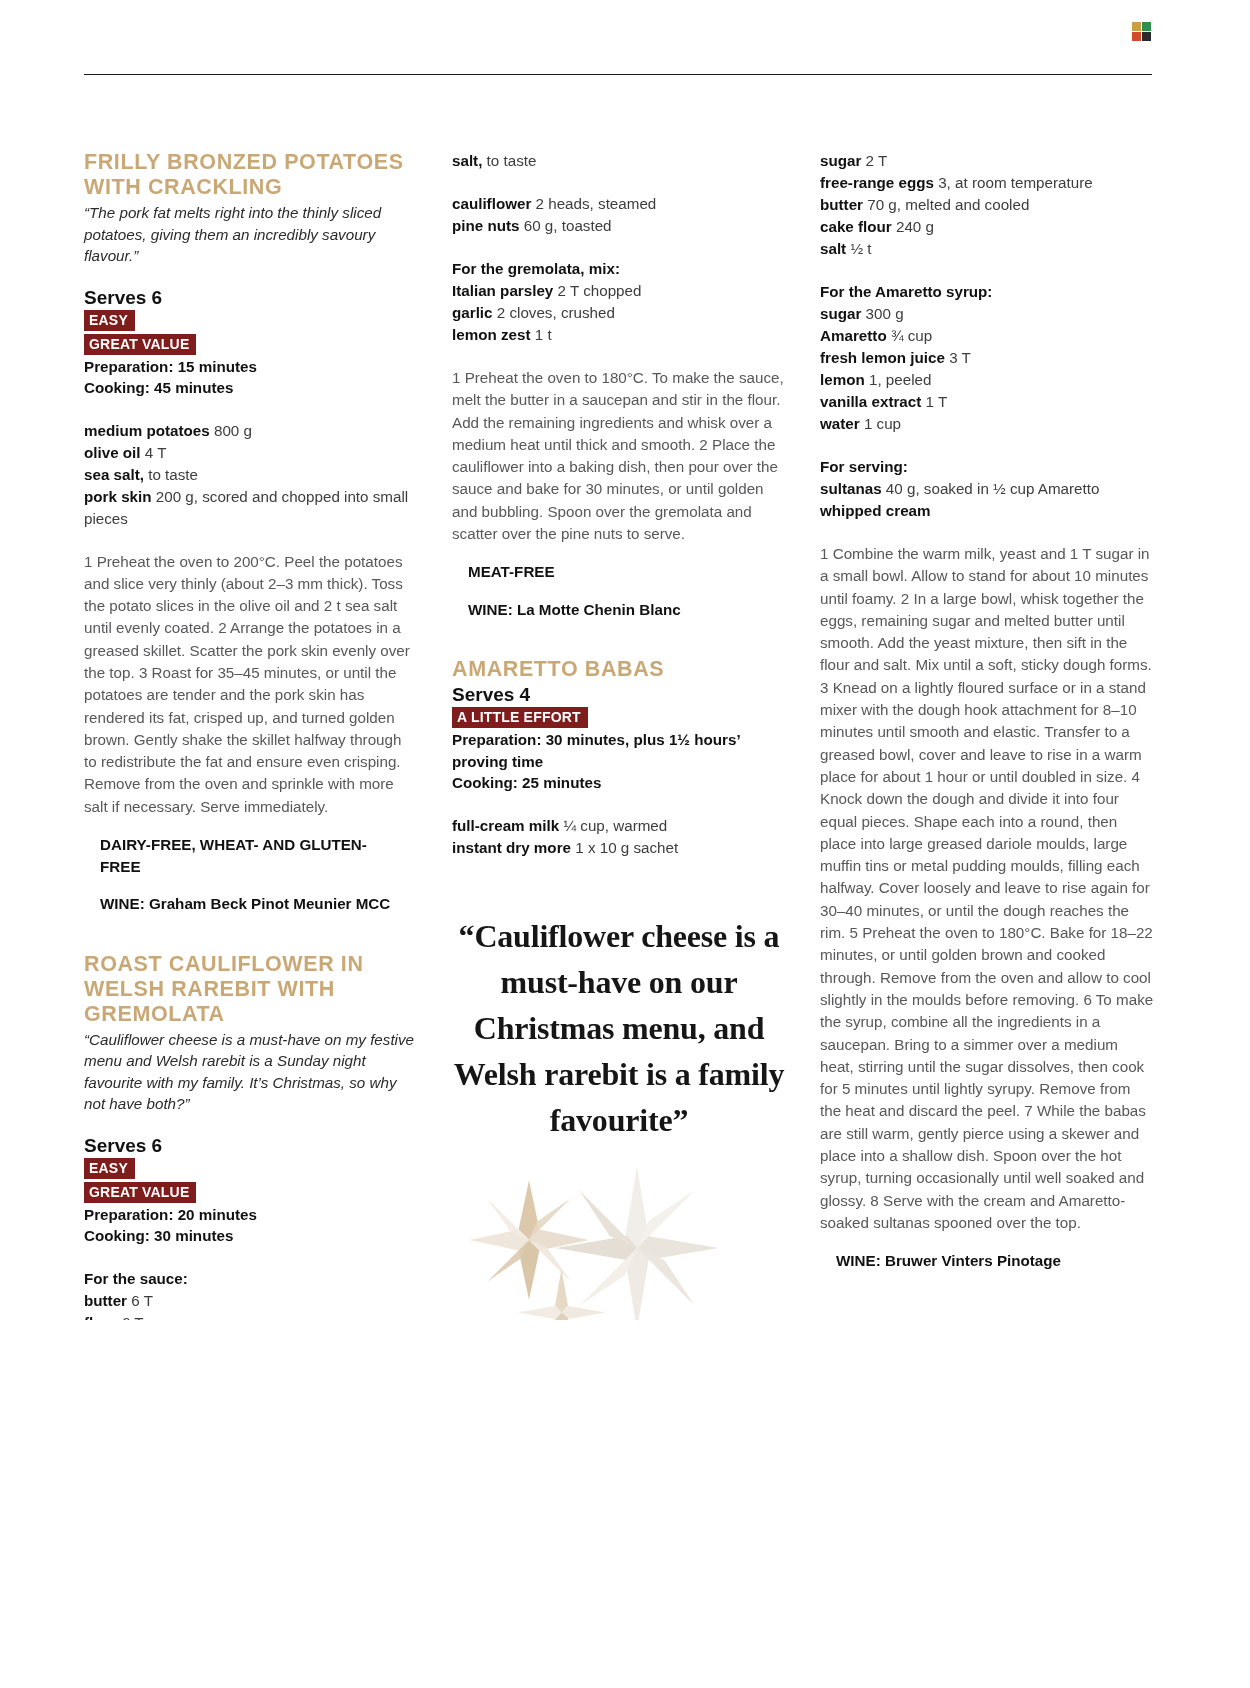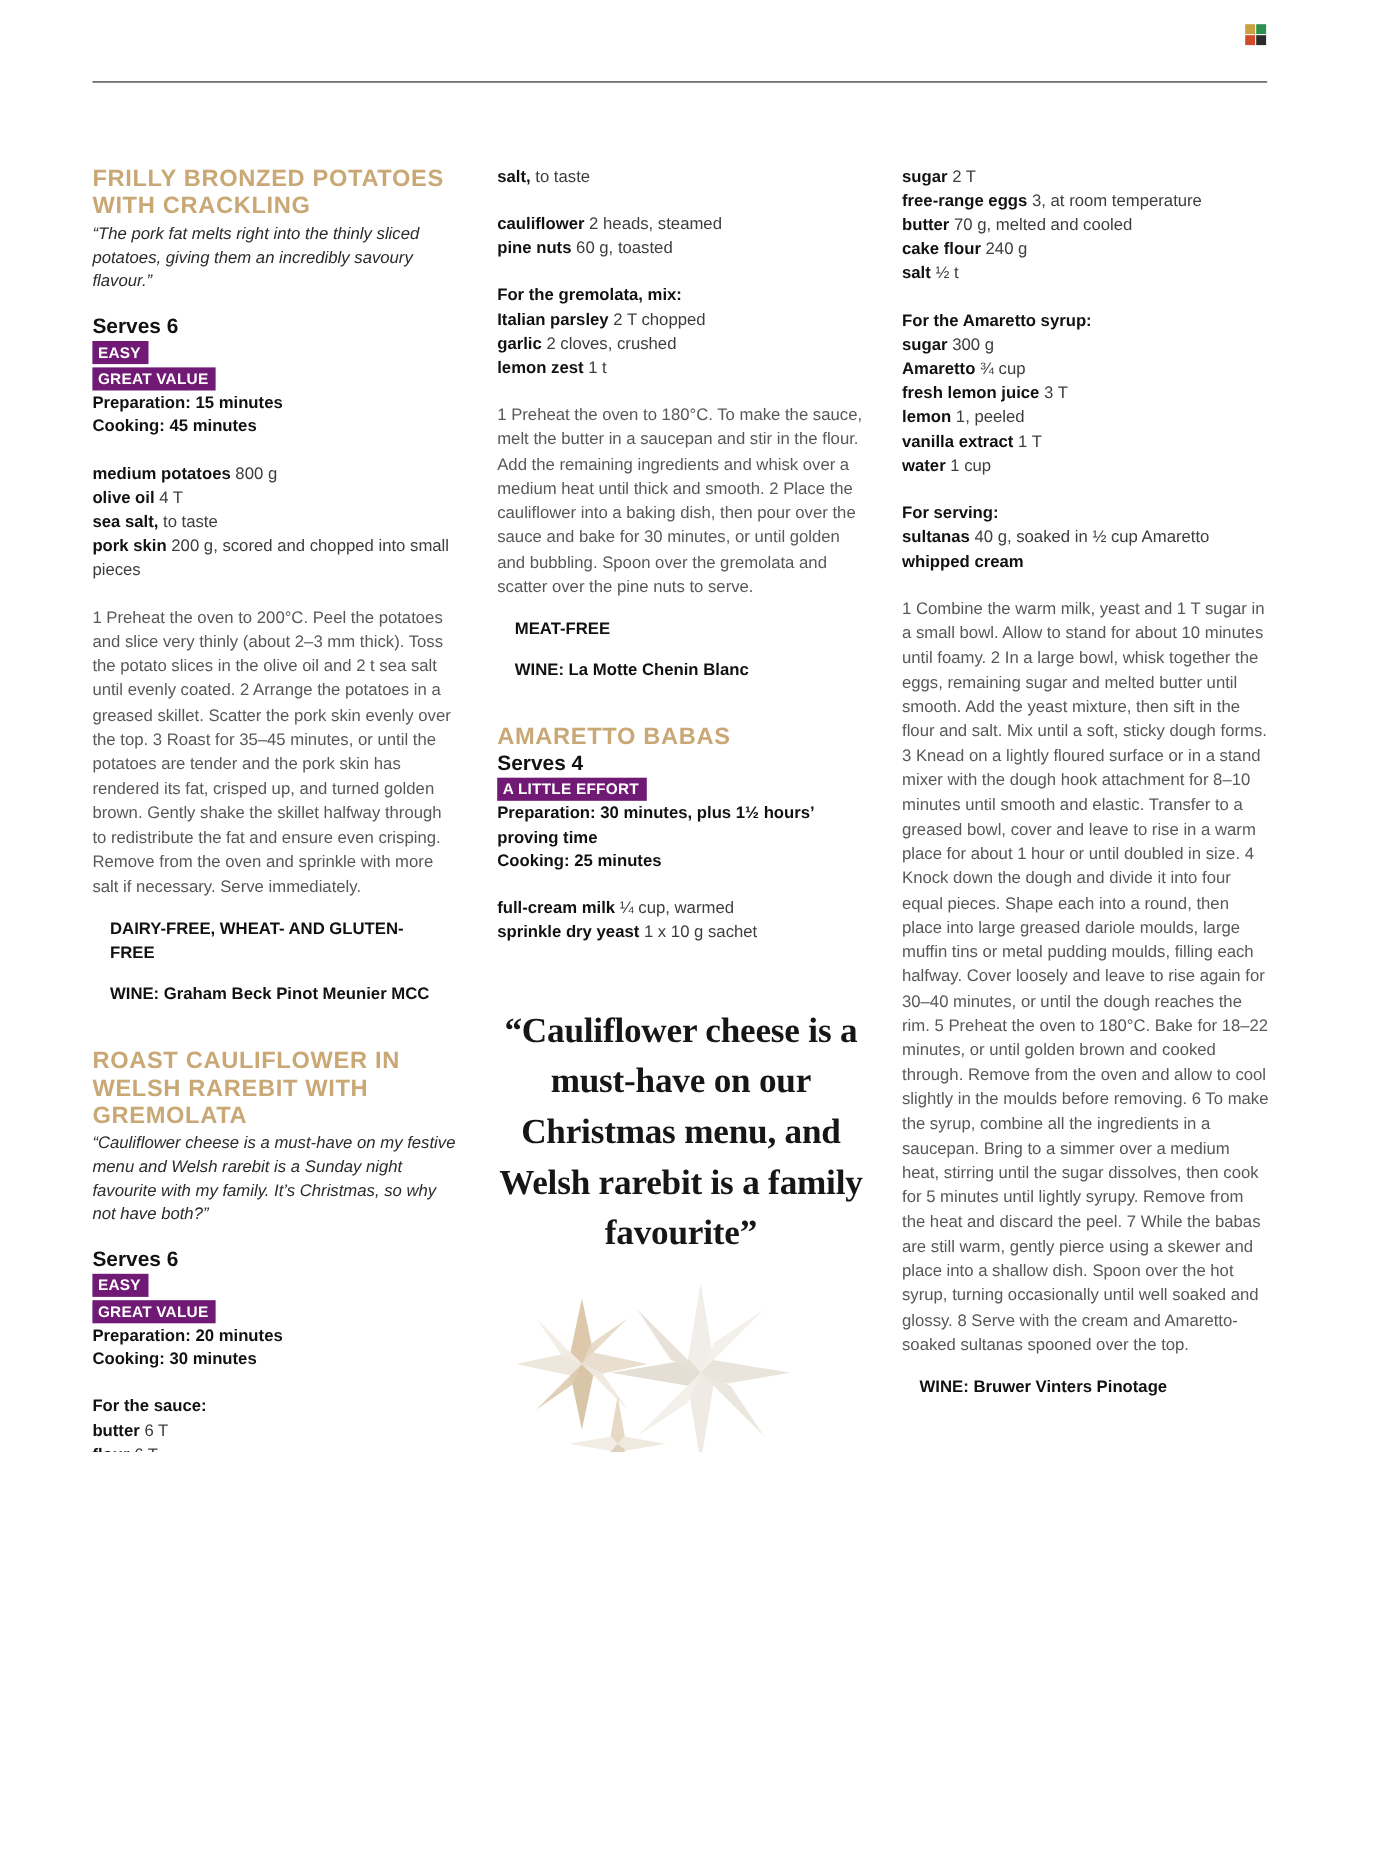--- a/index.html
+++ b/index.html
@@ -27,21 +27,21 @@
   .recipe-title{
     color:#c9a875;font-weight:bold;font-size:21.5px;line-height:25px;
     letter-spacing:.6px;text-transform:uppercase;margin:0 0 2px 0;
   }
   .standfirst{
     font-style:italic;font-size:15.2px;line-height:21.5px;color:#2b2b2b;
     margin:0 0 20px 0;
   }
   .serves{font-size:19px;font-weight:bold;color:#111;line-height:21px;margin:0;}
   .badge{
-    display:inline-block;background:#701a75;color:#ffffff;font-weight:bold;
+    display:inline-block;background:#7f1d1d;color:#ffffff;font-weight:bold;
     font-size:14px;line-height:18px;padding:1px 7px 2px 5px;letter-spacing:.2px;
     margin:2px 0 1px 0;
   }
   .badge-row{line-height:21px;}
   .time{font-size:15.2px;font-weight:bold;color:#111;line-height:21.5px;margin:0;}
   .gap{height:21px;}
 
   .ing{font-size:15.2px;line-height:22px;color:#3d3d3d;margin:0;}
   .ing b{color:#111;font-weight:bold;}
   .subhead{font-size:15.2px;line-height:22px;color:#111;font-weight:bold;margin:0;}
@@ -167,21 +167,21 @@
       <p class="serves">Serves 4</p>
       <div class="badge-row">
         <span class="badge">A LITTLE EFFORT</span>
       </div>
       <p class="time">Preparation: 30 minutes, plus 1½ hours’ proving time</p>
       <p class="time">Cooking: 25 minutes</p>
 
       <div class="gap"></div>
 
       <p class="ing"><b>full-cream milk</b><span> ¼ cup, warmed</span></p>
-      <p class="ing"><b>sprinkle dry yeast</b><span> 1 x 10 g sachet</span></p>
+      <p class="ing"><b>instant dry more</b><span> 1 x 10 g sachet</span></p>
 
       <blockquote class="pullquote">“Cauliflower cheese is a must-have on our Christmas menu, and Welsh rarebit is a family favourite”</blockquote>
 
       <div class="stars">
         <svg width="130" height="130" viewBox="0 0 100 100" style="left:12px;top:18px;">
           <g fill="#dcc6a8" opacity="0.95">
             <path d="M50 4 L58 42 L50 50 L42 42 Z"></path>
             <path d="M96 50 L58 58 L50 50 L58 42 Z" fill="#e8ddcd"></path>
             <path d="M50 96 L42 58 L50 50 L58 58 Z" fill="#d8c3a4"></path>
             <path d="M4 50 L42 42 L50 50 L42 58 Z" fill="#eee6da"></path>

